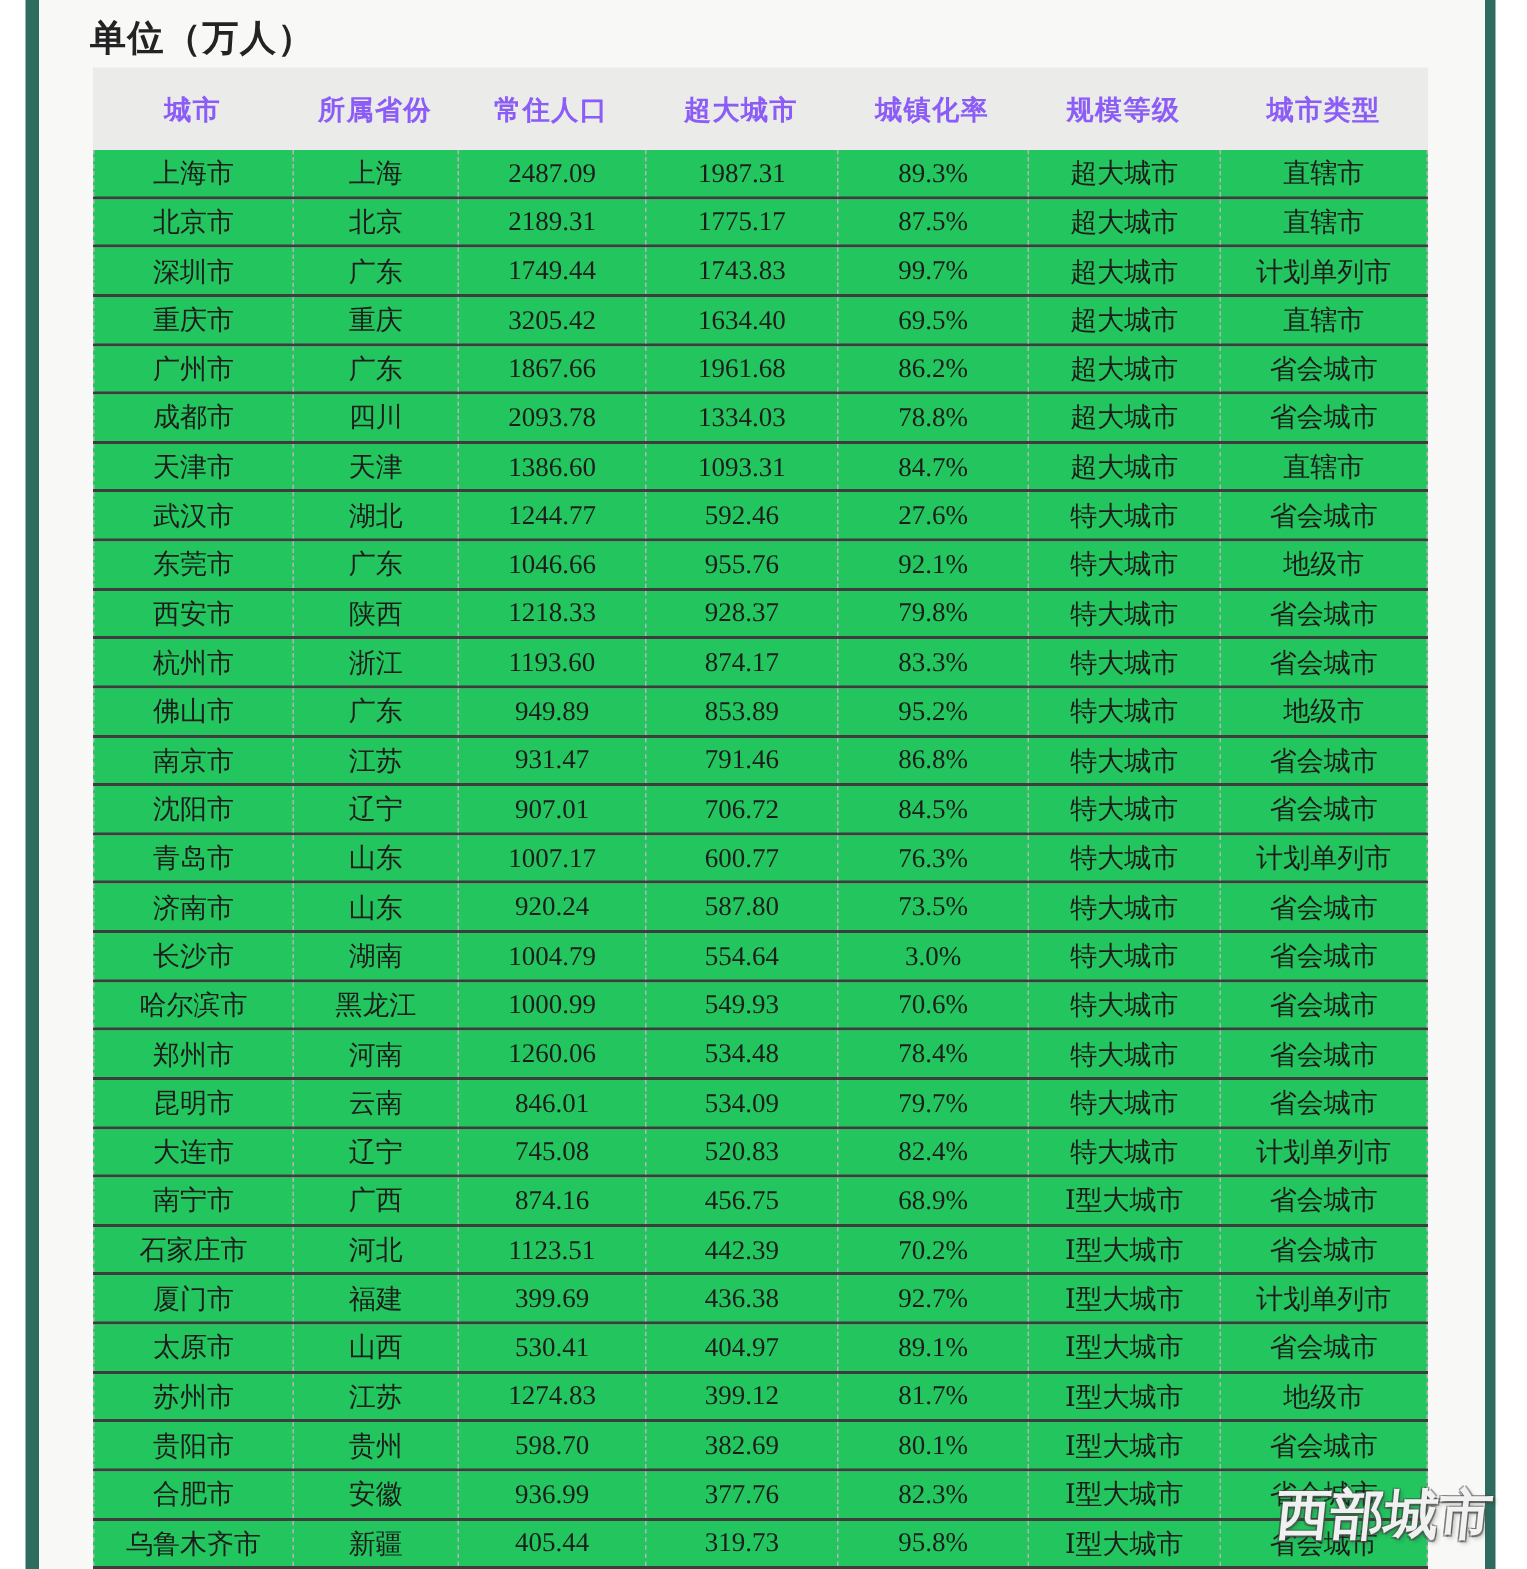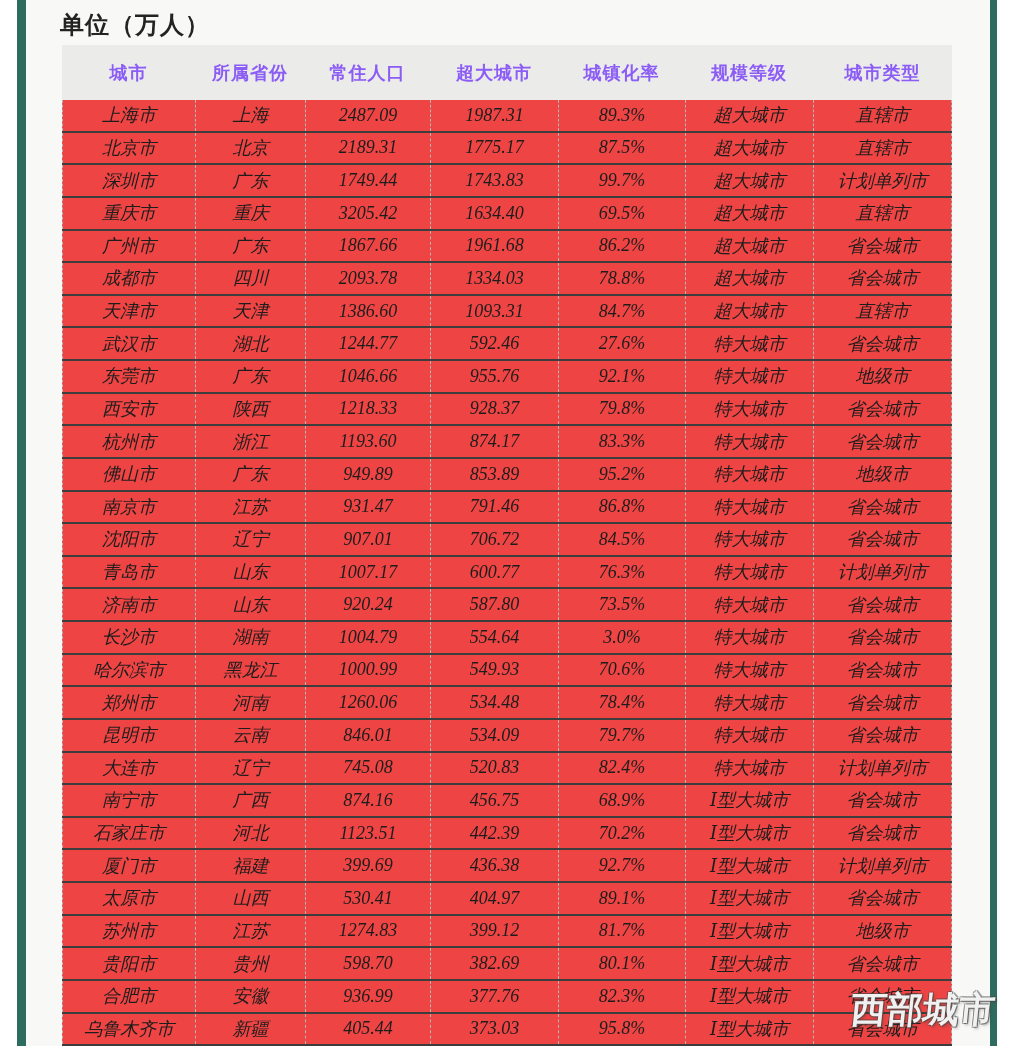--- a/index.html
+++ b/index.html
@@ -36,24 +36,23 @@
     font-size: 18px; font-weight: 700; color: #8b5cf6;
     font-family: "Liberation Sans", sans-serif;
     letter-spacing: 1px;
   }
   .tbody {
     display: flex; flex-direction: column;
     height: 946px;
   }
   .trow {
     flex: 1 1 0; display: flex; align-items: center;
-    background: #ef4444;
+    background: #22c55e;
     border-bottom: 2px solid #3c3d3c;
     box-sizing: border-box;
-    font-style: italic;
   }
   .trow .cell {
     font-family: "Liberation Serif", "DejaVu Serif", serif;
     font-size: 18px; color: #1c1d1c;
     align-self: stretch;
     display: flex; align-items: center; justify-content: center;
     border-left: 1px dashed #b4b4b2;
     box-sizing: border-box;
   }
   .trow .cell:last-child { border-right: 1px dashed #b4b4b2; }
@@ -354,21 +353,21 @@
           <div class="cell c2">936.99</div>
           <div class="cell c3">377.76</div>
           <div class="cell c4">82.3%</div>
           <div class="cell c5">Ⅰ型大城市</div>
           <div class="cell c6">省会城市</div>
         </div>
         <div class="trow">
           <div class="cell c0">乌鲁木齐市</div>
           <div class="cell c1">新疆</div>
           <div class="cell c2">405.44</div>
-          <div class="cell c3">373.03</div>
+          <div class="cell c3">319.73</div>
           <div class="cell c4">95.8%</div>
           <div class="cell c5">Ⅰ型大城市</div>
           <div class="cell c6">省会城市</div>
         </div>
       </div>
   </div>
 
   <div class="watermark">西部城市</div>
 
 </div>

